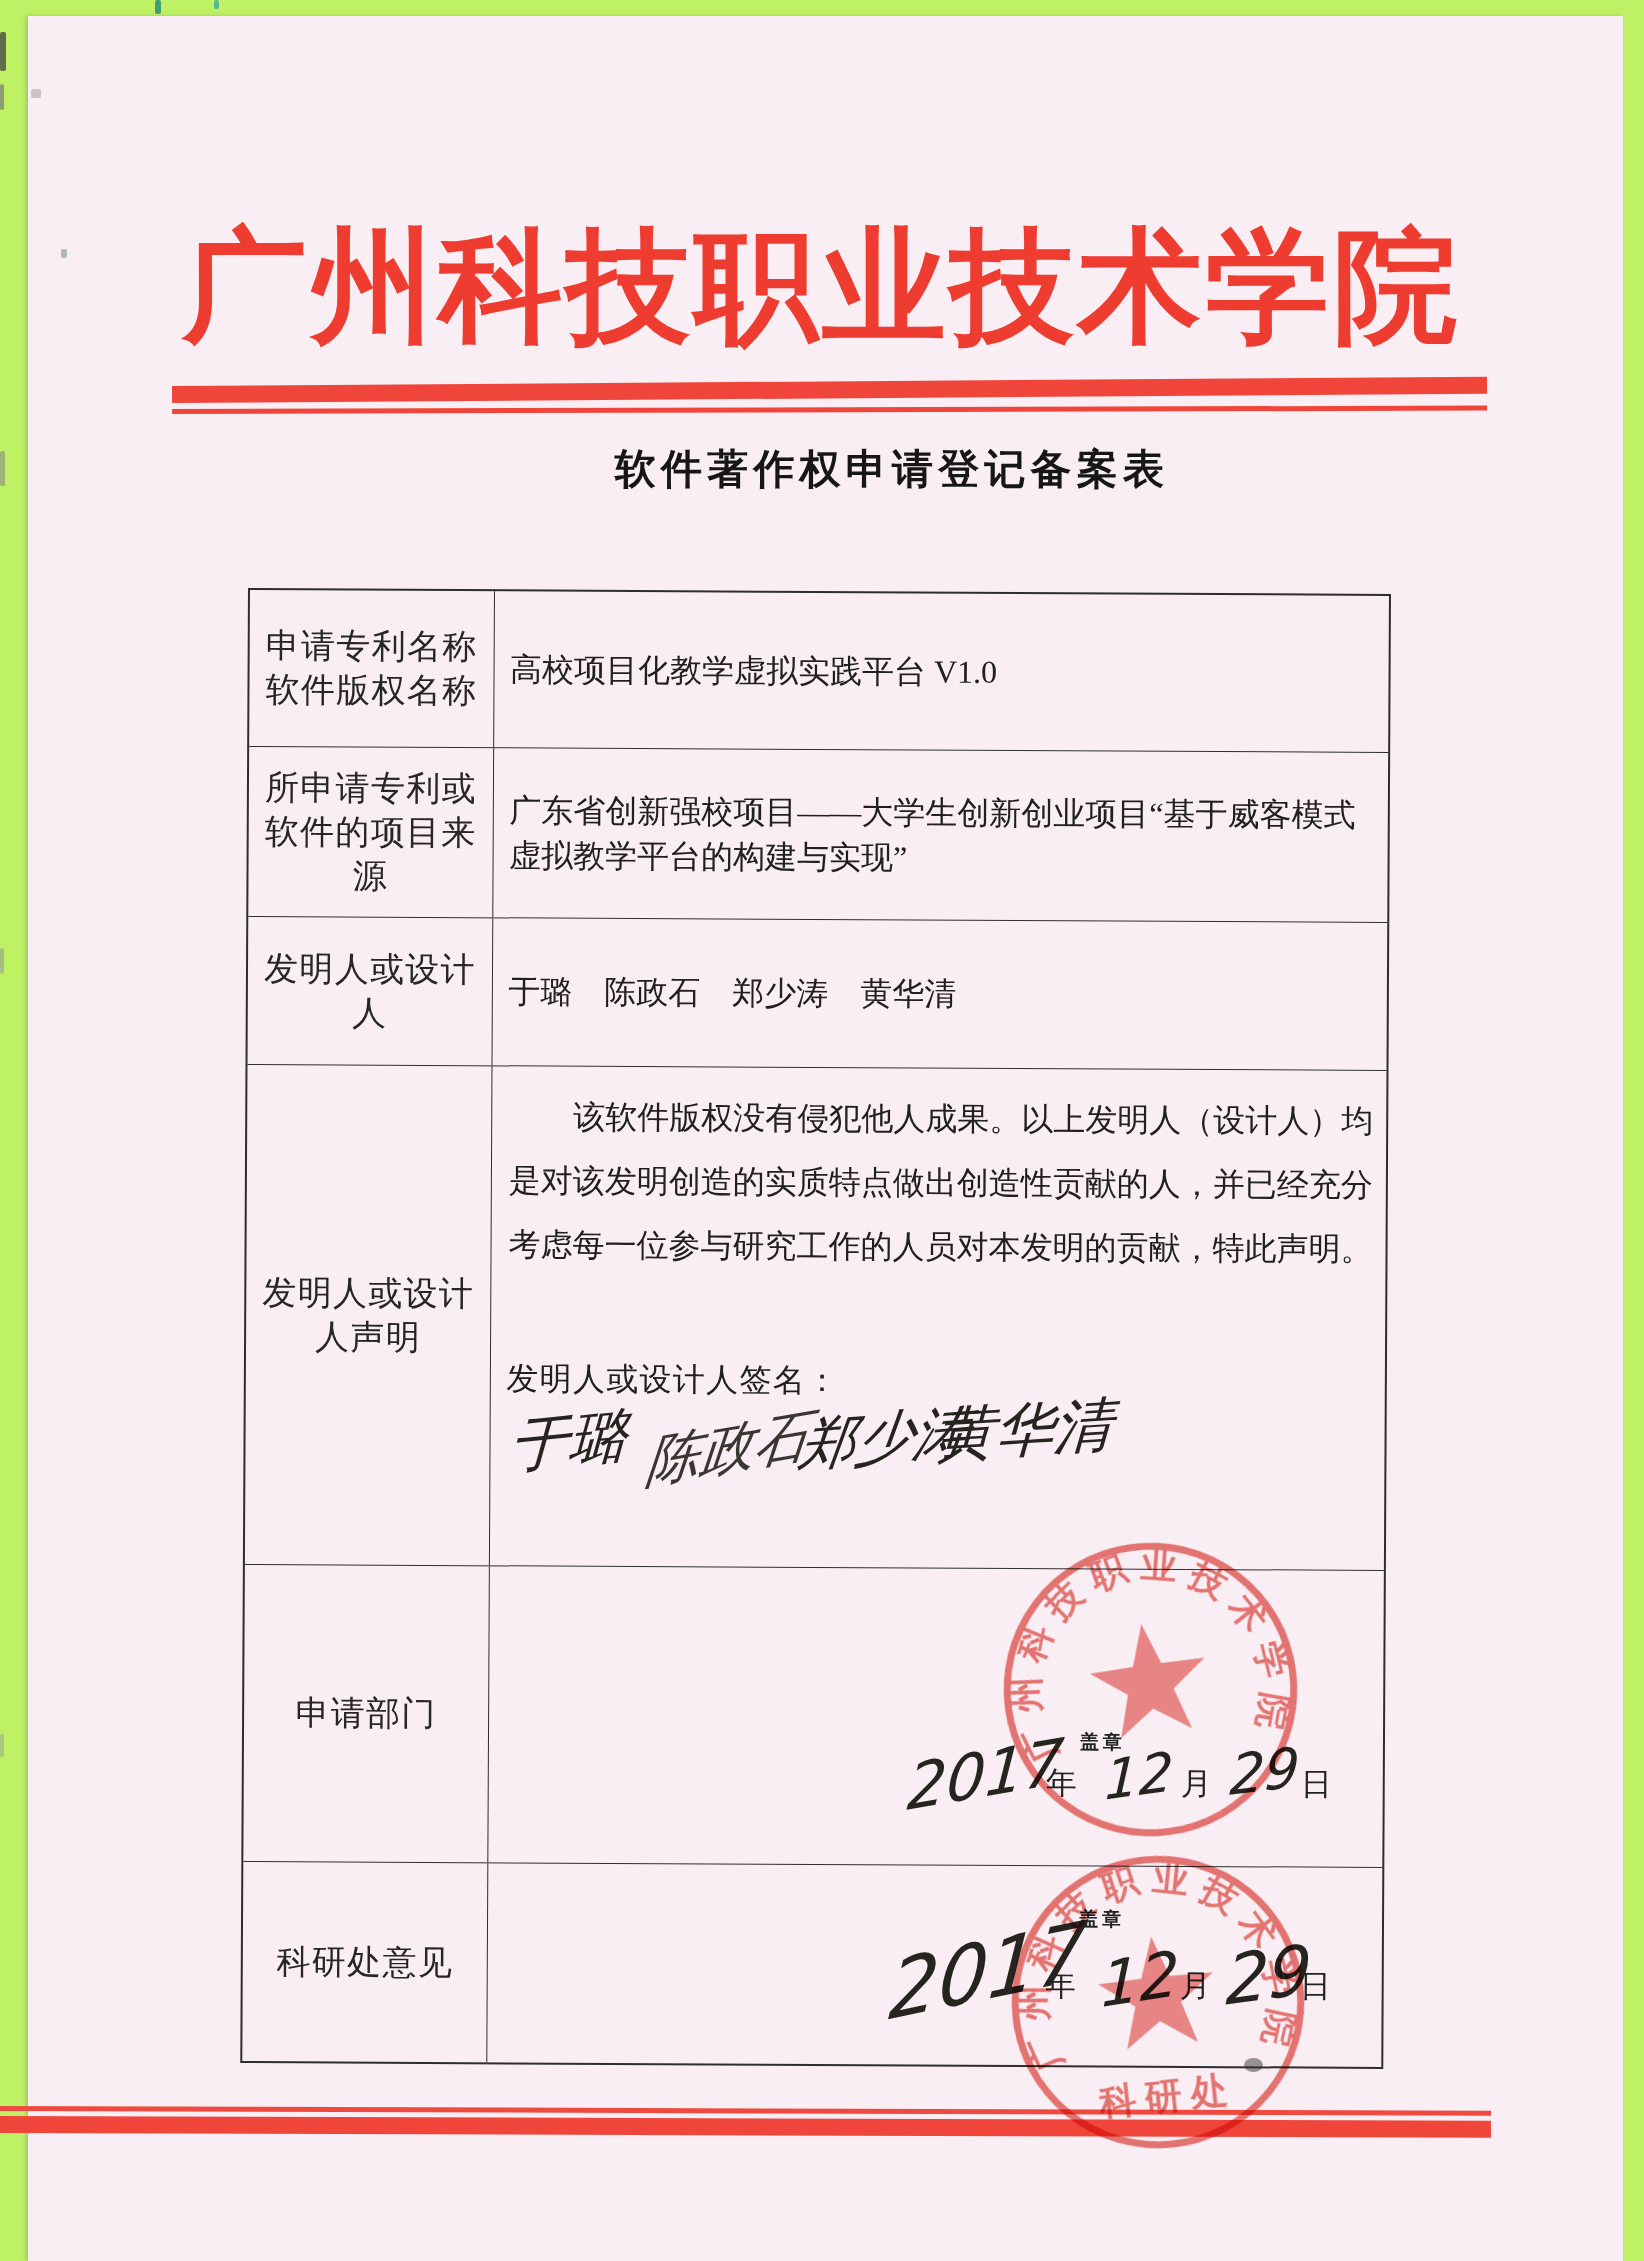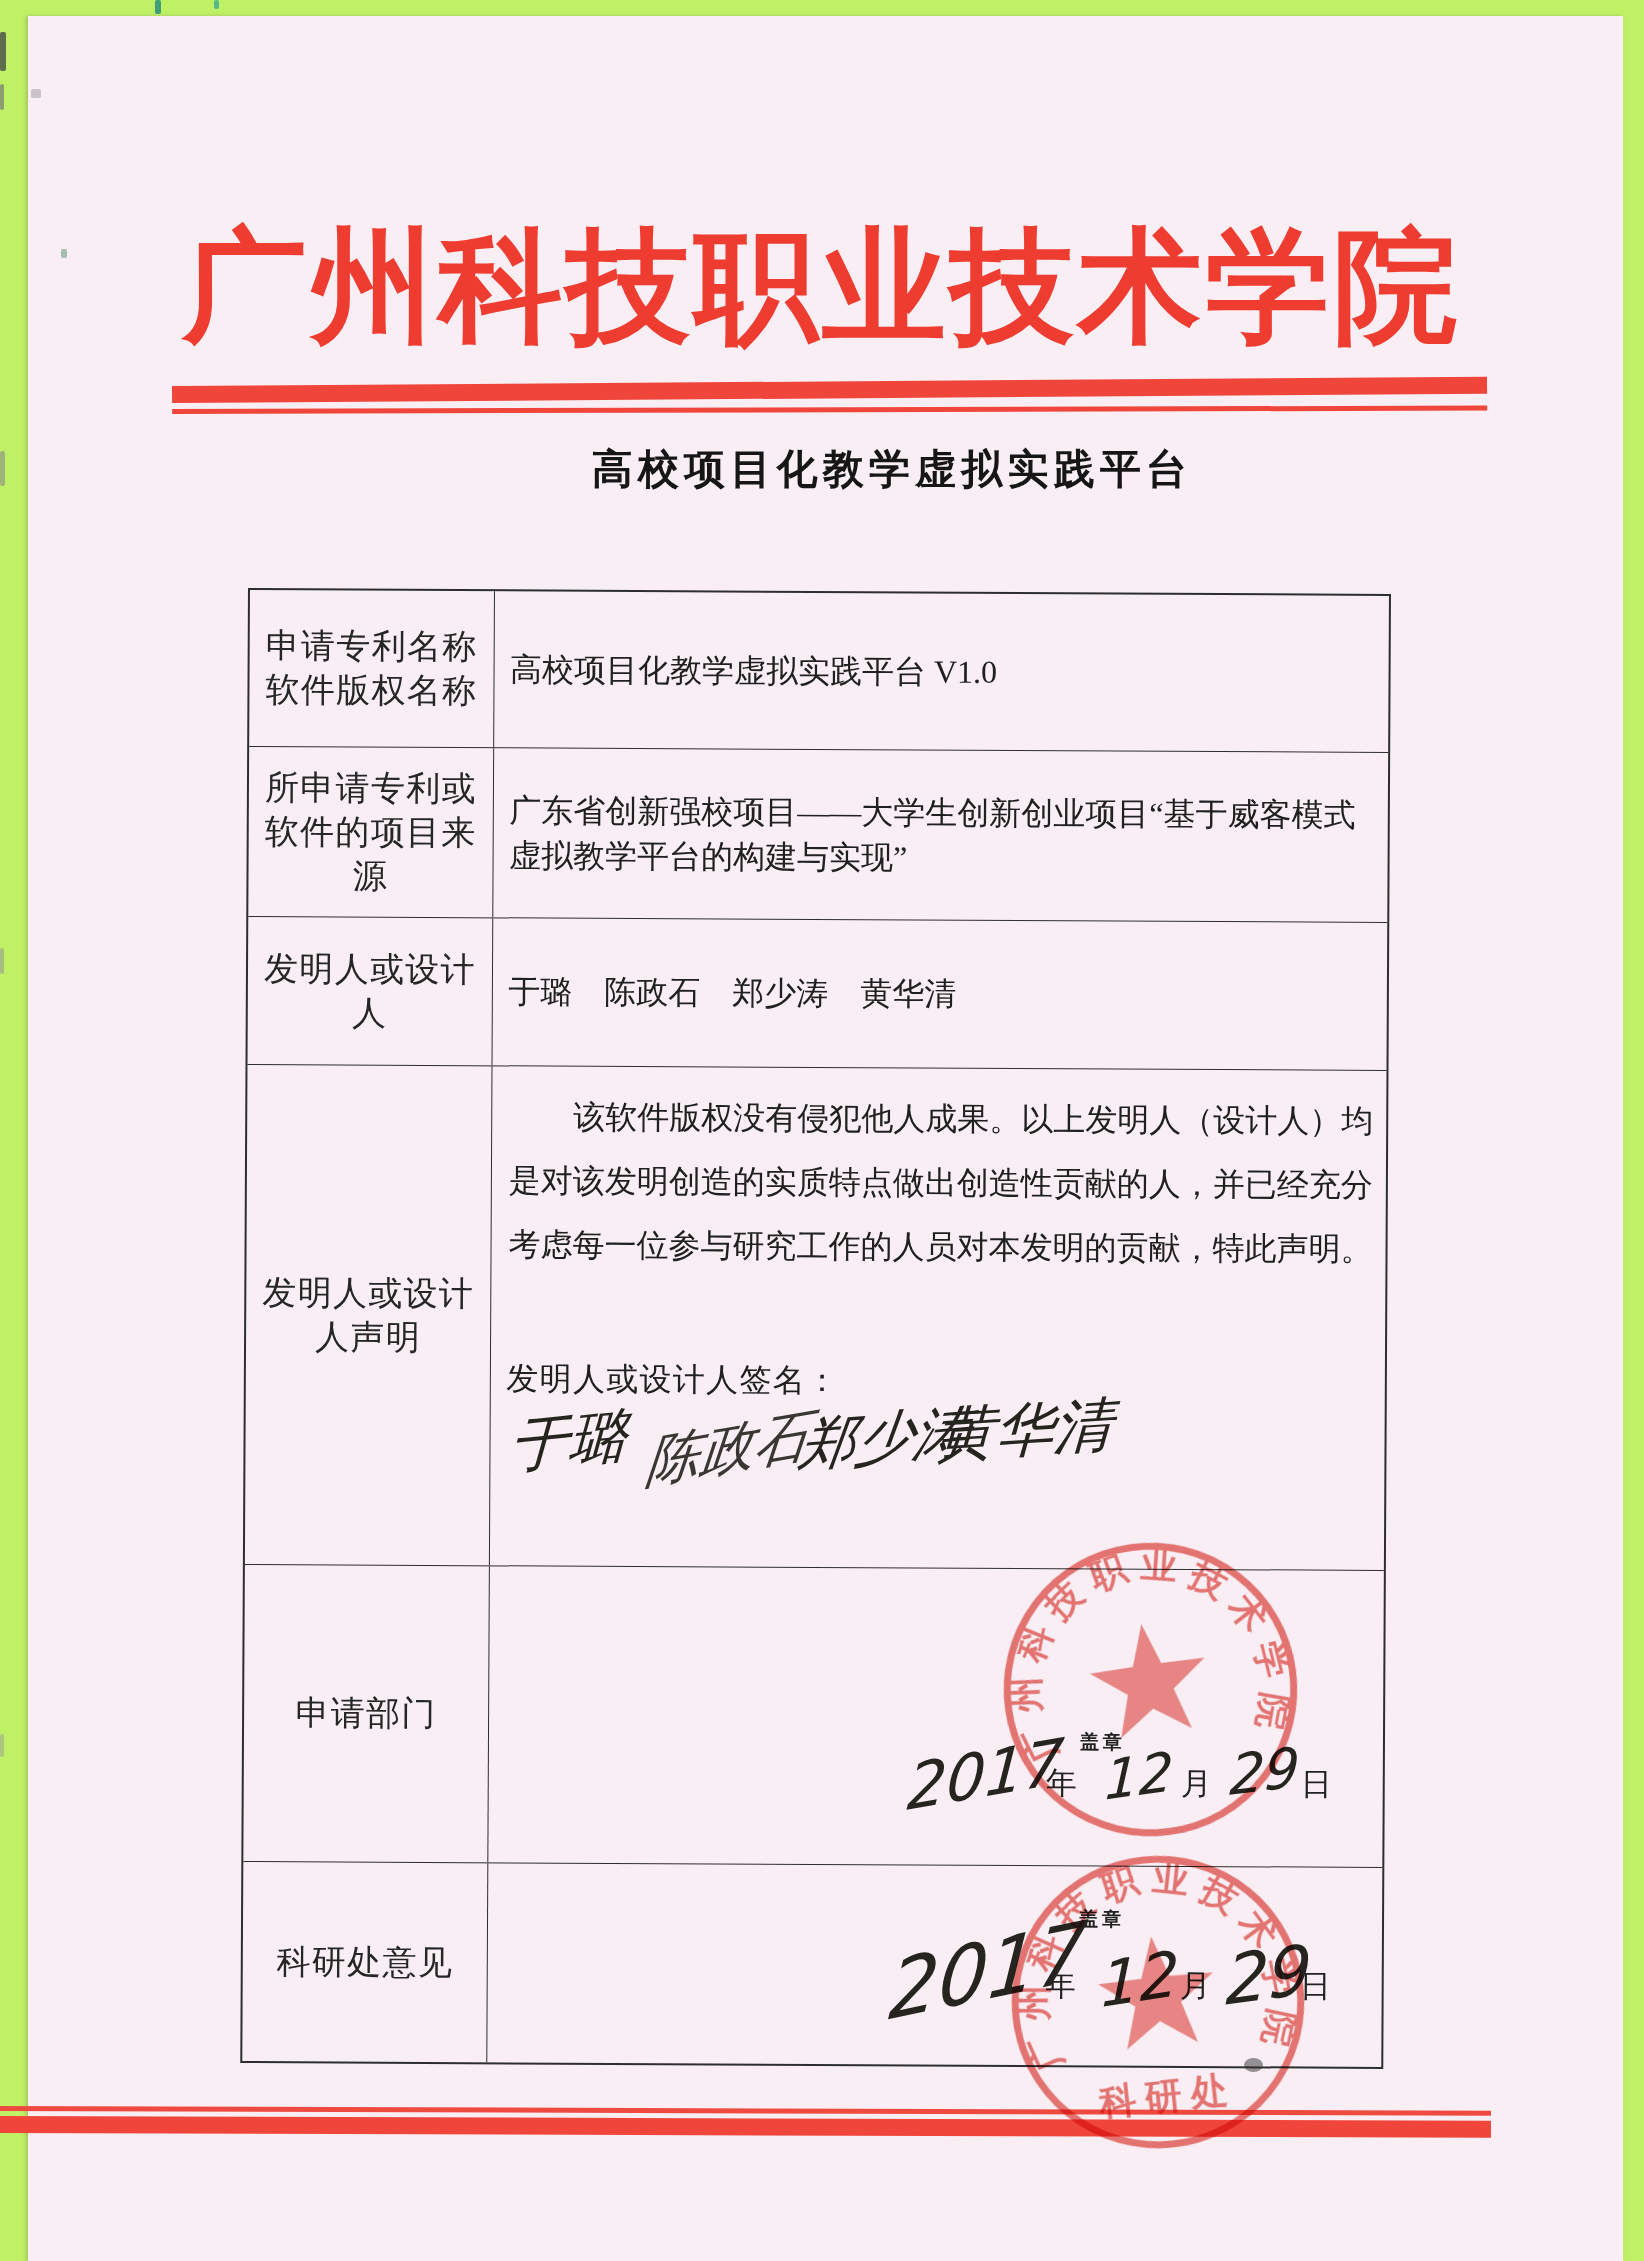--- a/index.html
+++ b/index.html
@@ -69,21 +69,21 @@
   <div class="artifact" style="left:0;top:451px;width:4.5px;height:35px;background:#888;opacity:.6;"></div>
   <div class="artifact" style="left:0;top:948px;width:3.9px;height:26px;background:#999;opacity:.6;"></div>
   <div class="artifact" style="left:0;top:1734px;width:3.9px;height:22.6px;background:#999;opacity:.5;"></div>
   <div class="artifact" style="left:1244px;top:2058px;width:19.3px;height:14px;background:#444;opacity:.55;border-radius:50%;"></div>
 
   <div class="uni-title">广州科技职业技术学院</div>
   <div class="rule-top">
     <div class="thick"></div>
     <div class="thin"></div>
   </div>
-  <div class="form-title">高校项目化教学虚拟实践平台</div>
+  <div class="form-title">软件著作权申请登记备案表</div>
 
   <div class="table">
 
     <div class="row" style="height:157px;">
       <div class="cell-label">申请专利名称
 软件版权名称</div>
       <div class="cell-value vflex">
         <div class="value-text">高校项目化教学虚拟实践平台 V1.0</div>
       </div>
     </div>

